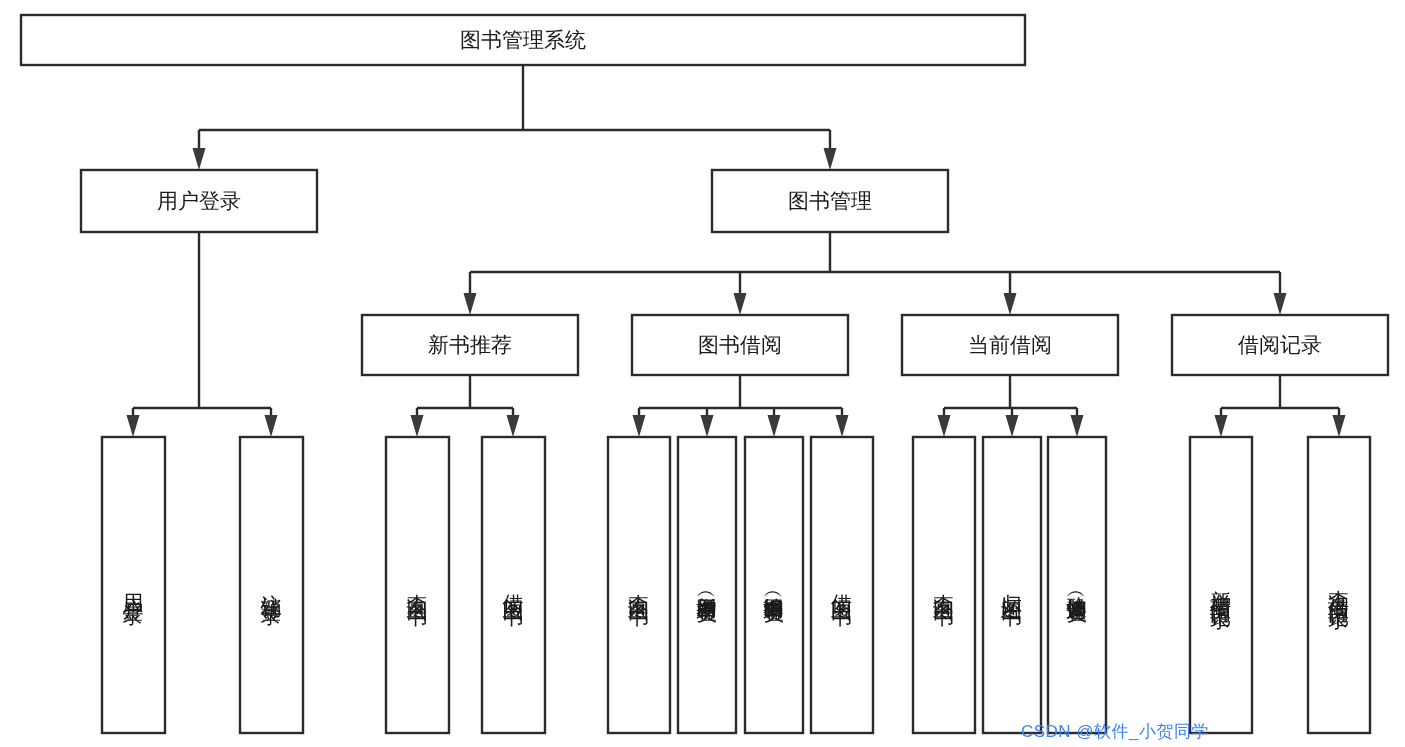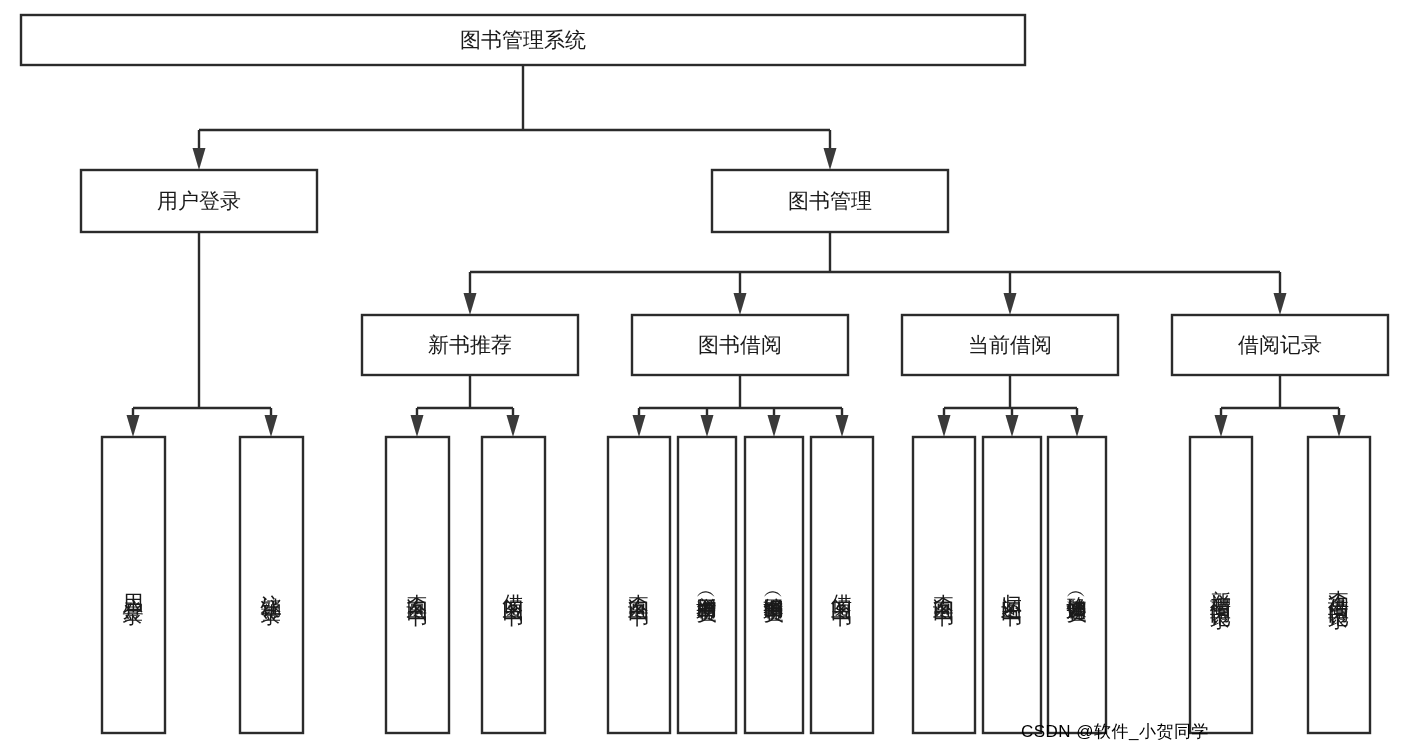--- a/index.html
+++ b/index.html
@@ -69,21 +69,21 @@
   .leaf-label-wrap.tight .node-label-v {
     letter-spacing: 1px;
     font-size: 20px;
   }
   #watermark {
     position: absolute;
     right: 8px;
     bottom: 4px;
     font-family: "Liberation Sans", "DejaVu Sans", sans-serif;
     font-size: 17px;
-    color: #000000;
+    color: #3b82f6;
     letter-spacing: 0.5px;
     white-space: nowrap;
   }
 </style>
 </head>
 <body>
 
 <div id="diagram-root">
 
   <svg id="diagram-canvas" viewBox="0 0 1405 747" xmlns="http://www.w3.org/2000/svg">

